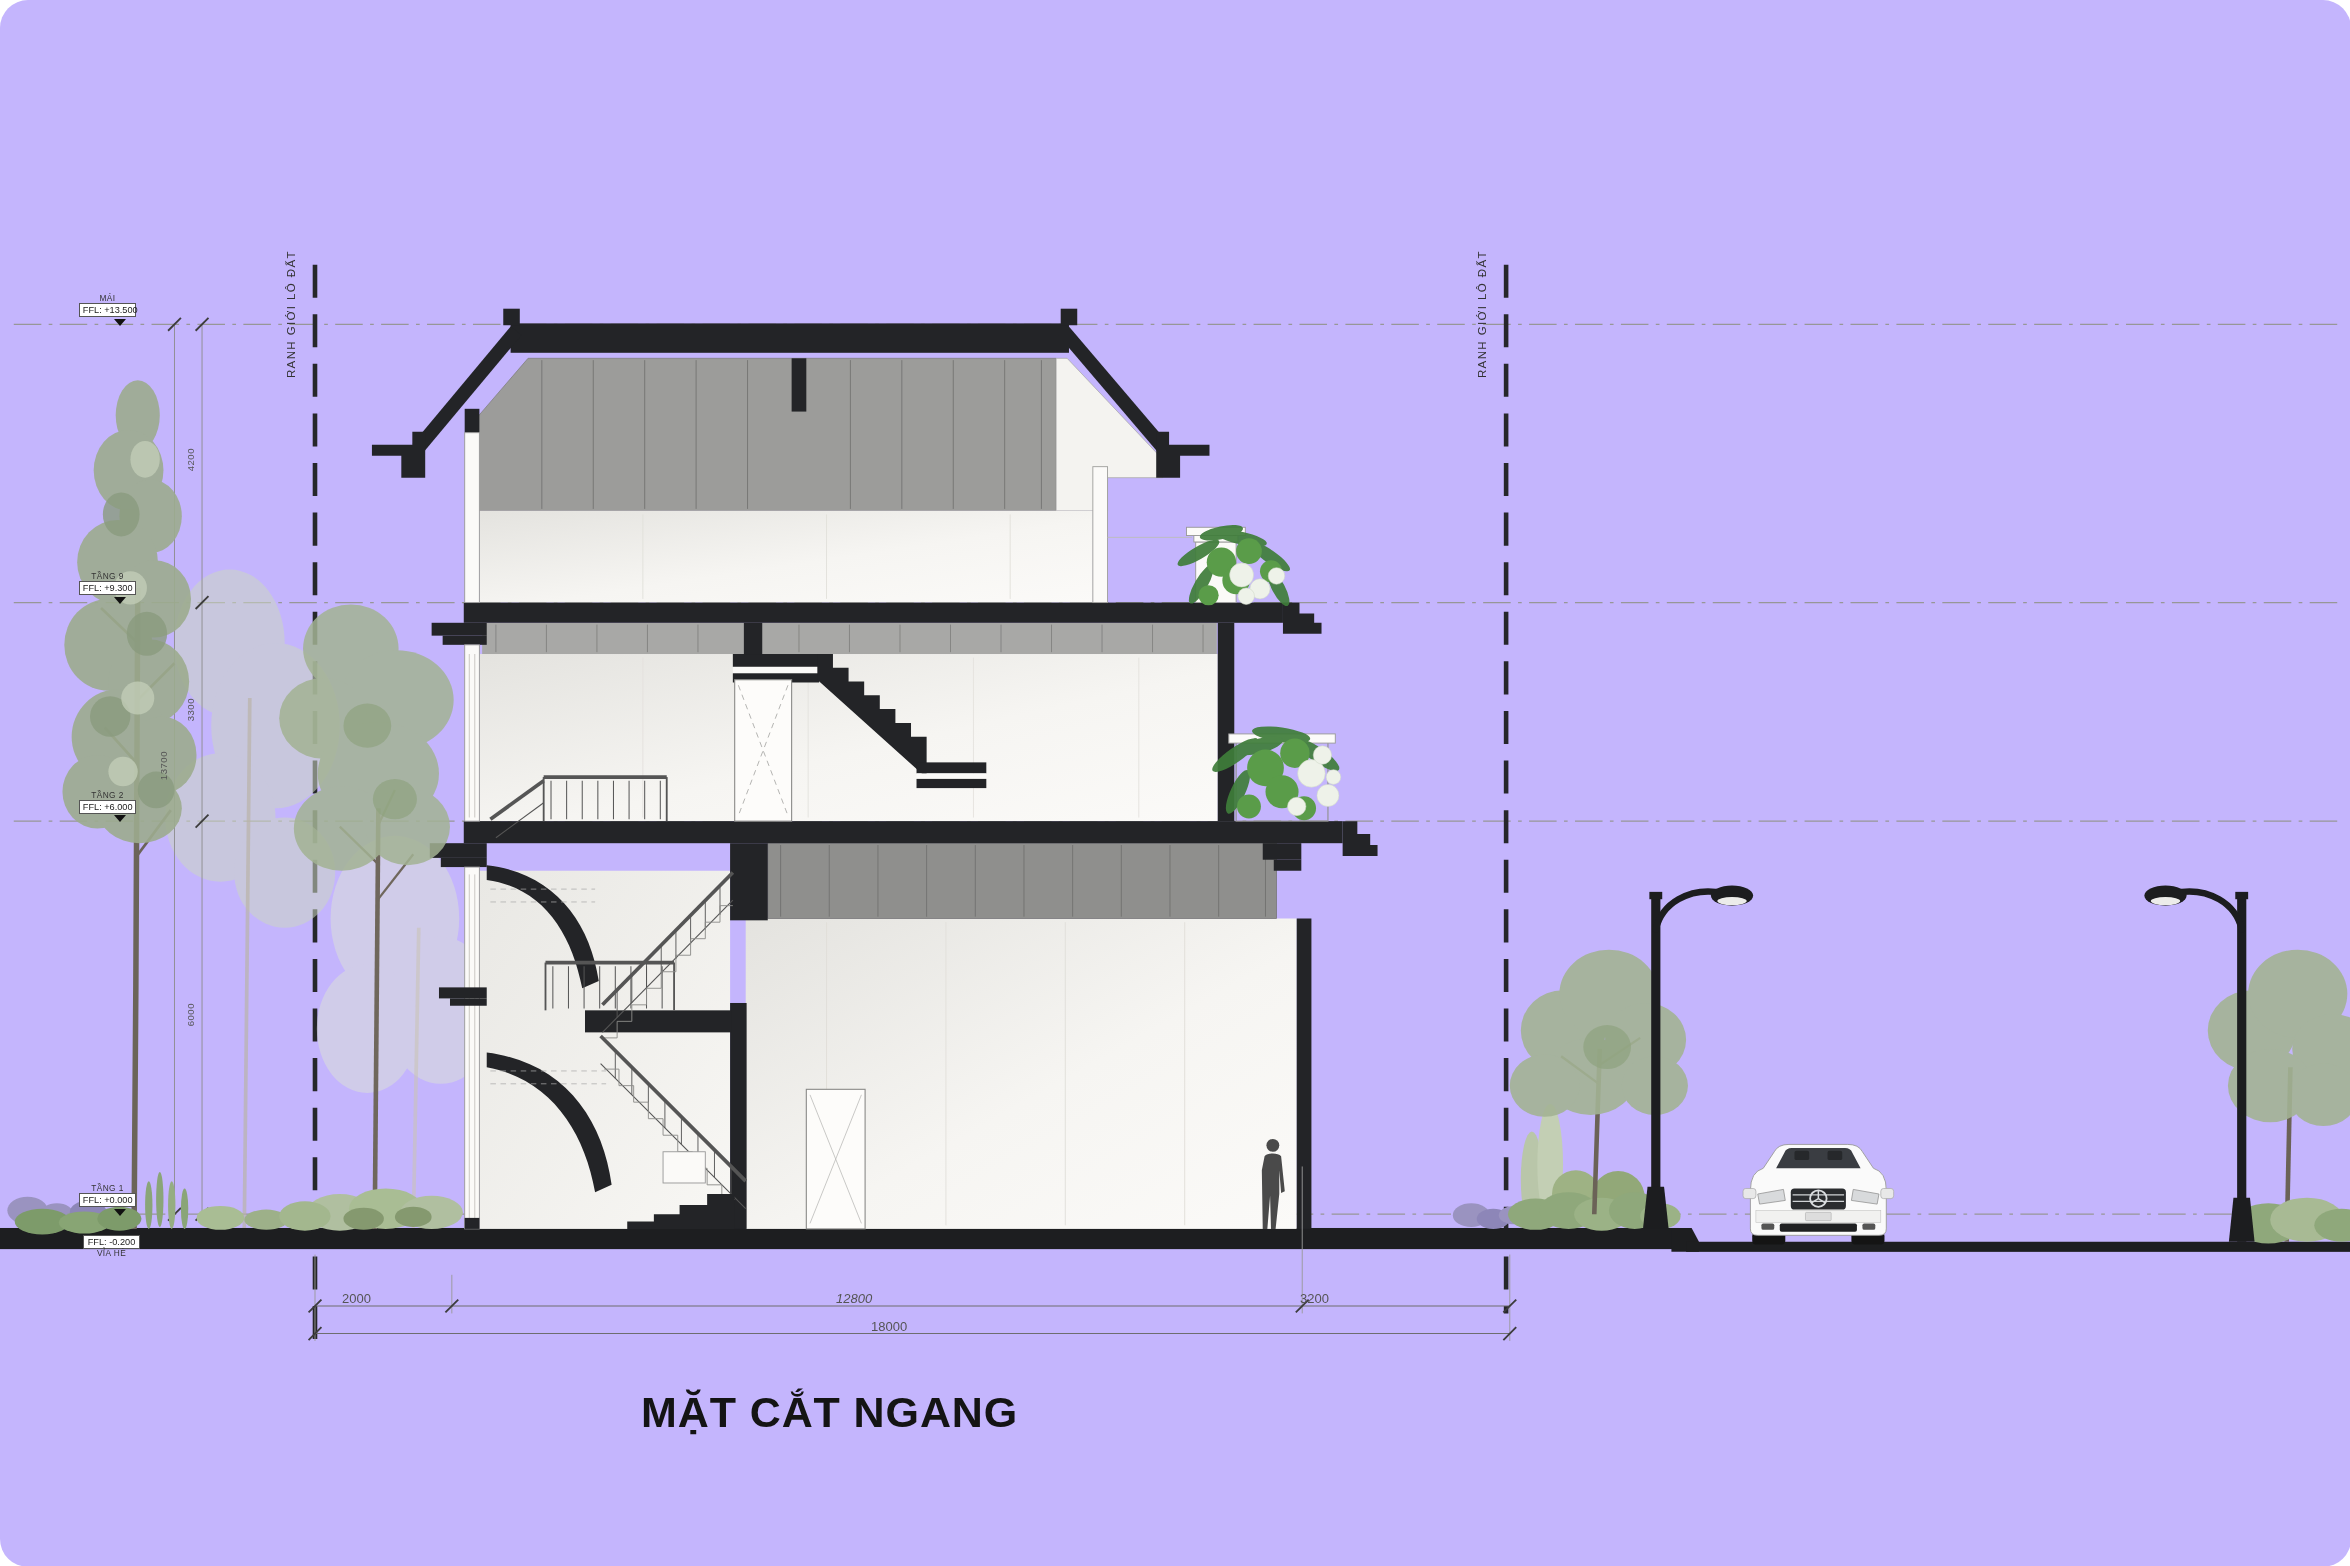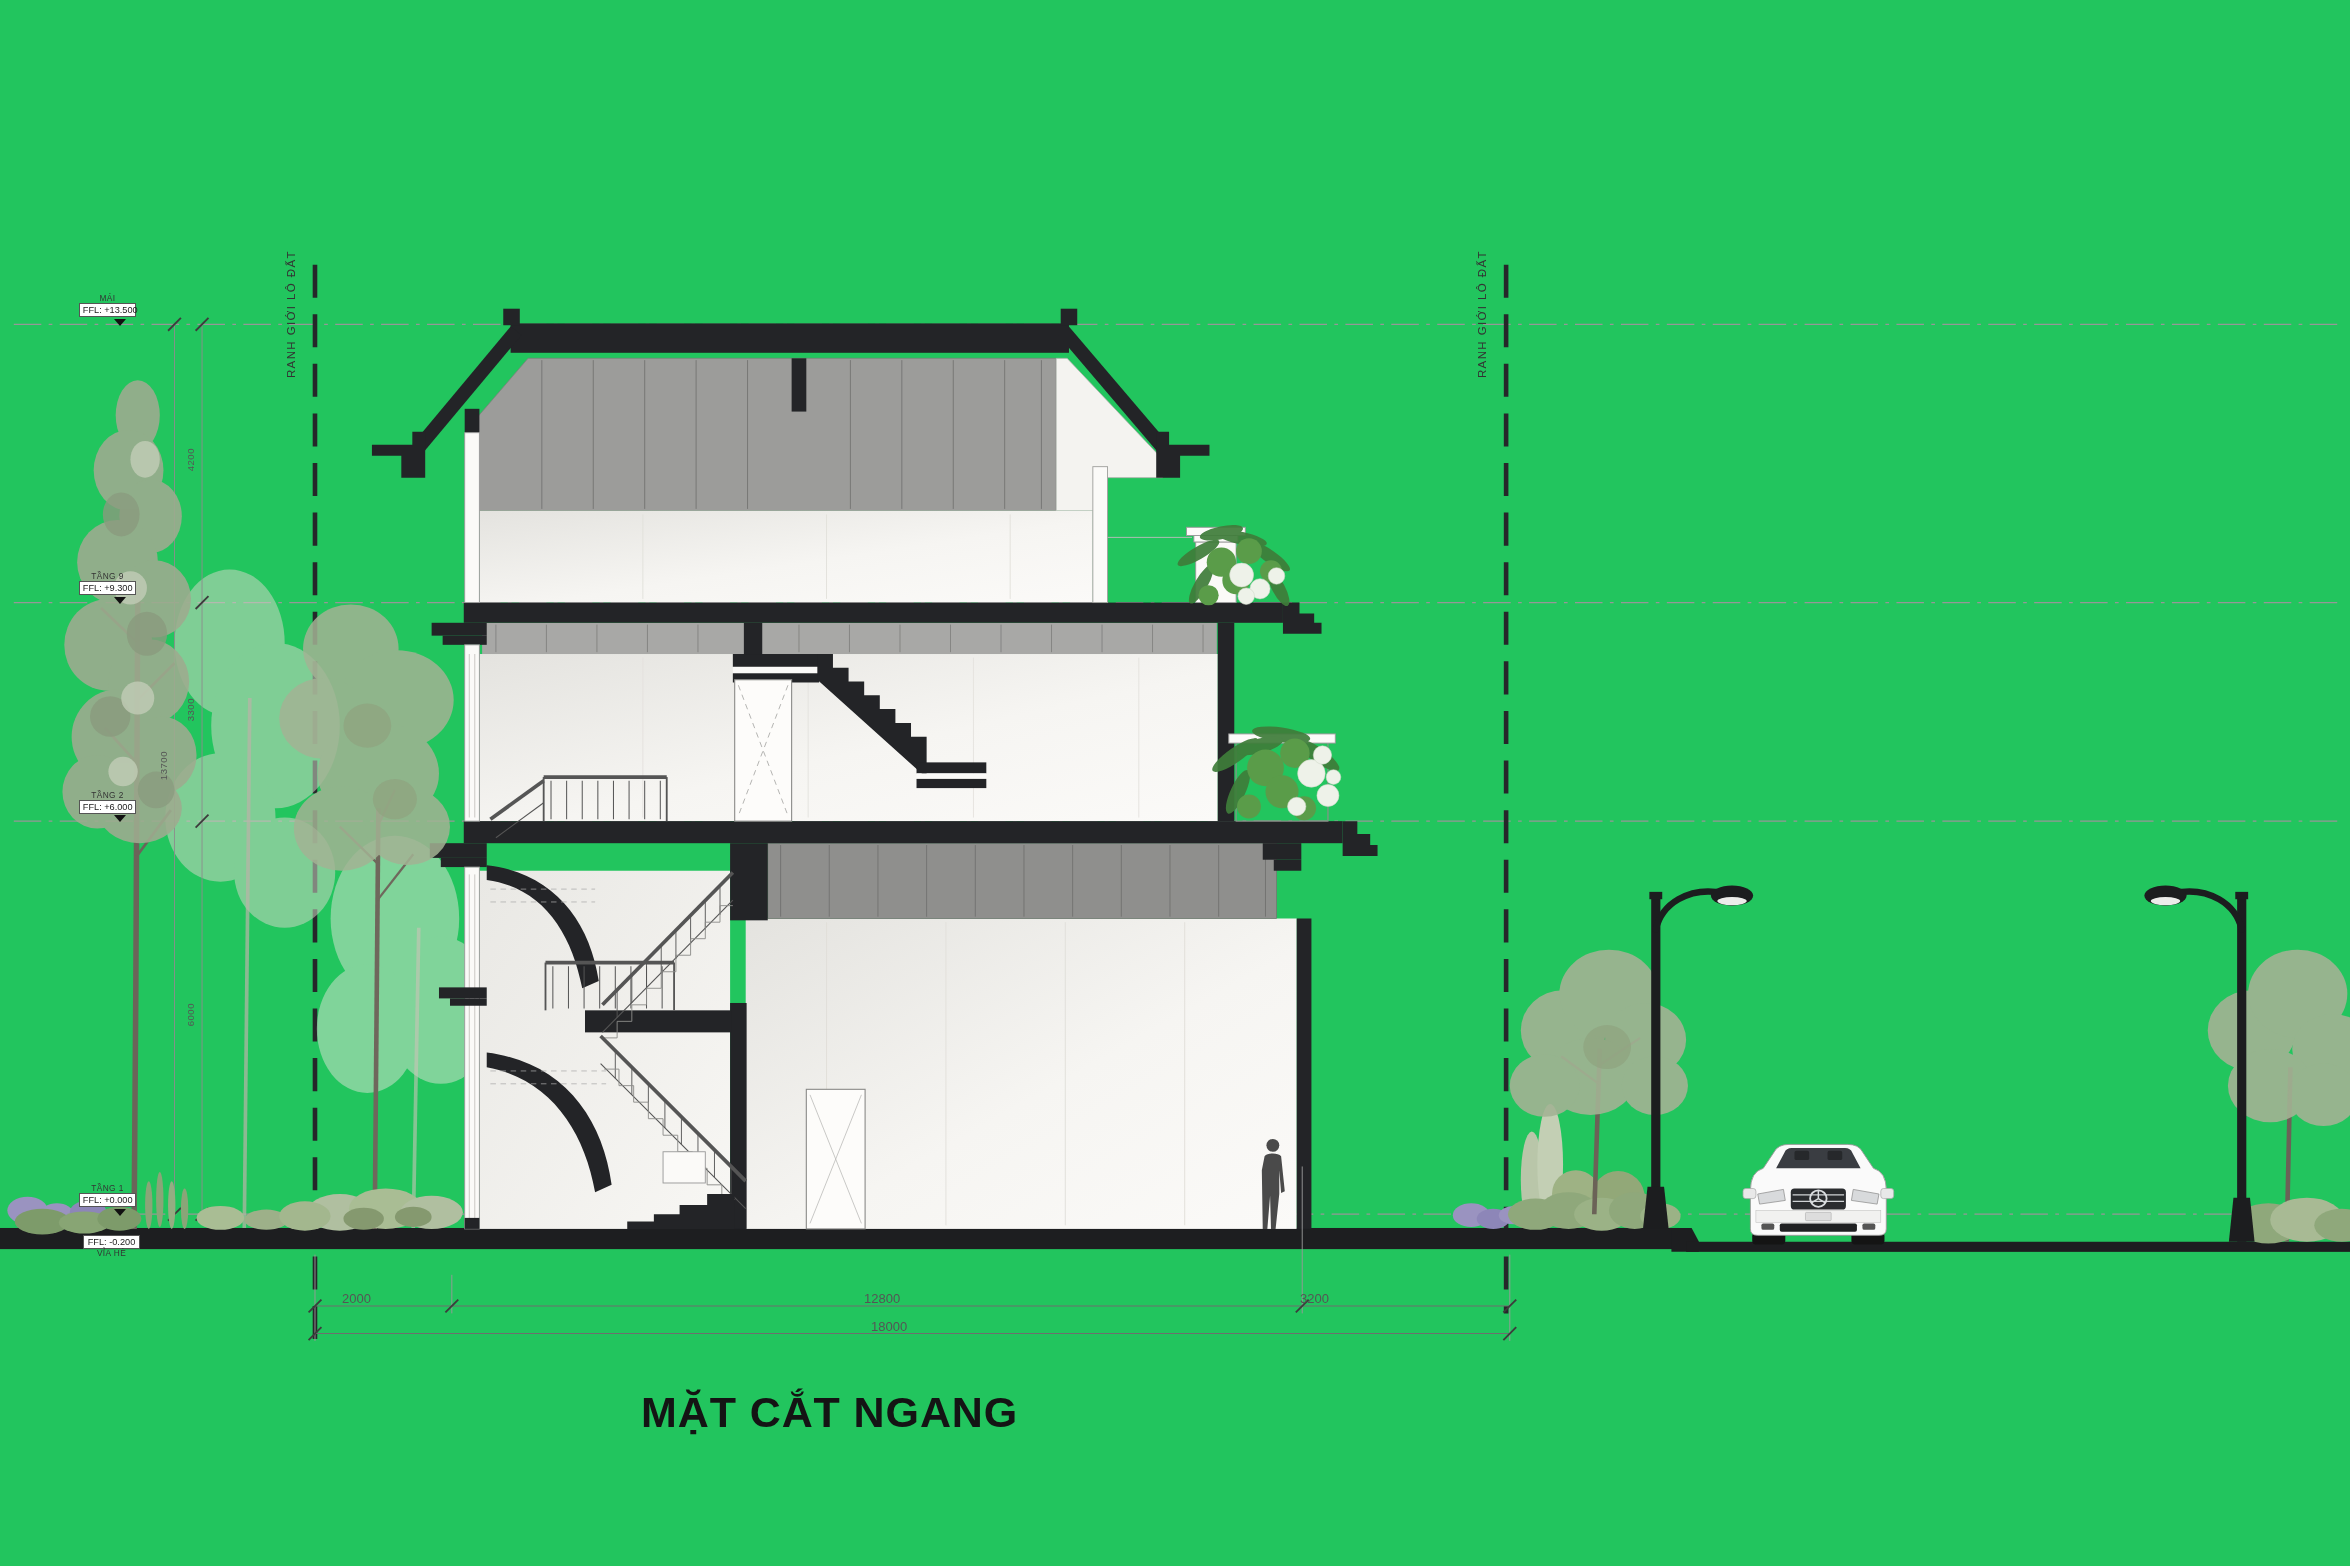--- a/index.html
+++ b/index.html
@@ -1,17 +1,17 @@
 <!DOCTYPE html>
 <html style="font-size:14.7px"><head>
 <meta charset="utf-8">
 <style>
   html,body{margin:0;padding:0;background:#fff;}
-  .stage{position:relative;width:2351px;height:1567px;background:#22c55e;overflow:hidden;
-         font-family:"Liberation Sans",sans-serif;}
+  .stage{position:relative;width:2351px;height:1567px;background:#c4b5fd;overflow:hidden;
+         font-family:"Liberation Sans",sans-serif;border-radius:28px;}
   svg.draw{position:absolute;left:0;top:0;}
   
   .lvl{position:absolute;text-align:center;color:#333;}
   .lvl .nm{font-size:8.3px;letter-spacing:0.4px;line-height:9.2px;}
   .lvl .bx{border:0.9px solid #555;background:#fff;font-size:9.2px;line-height:12px;
            padding:0 2.8px;white-space:nowrap;color:#222;}
   .tri{position:absolute;width:0;height:0;border-left:6.4px solid transparent;
        border-right:6.4px solid transparent;border-top:7.3px solid #111;}
   .vt{position:absolute;writing-mode:vertical-rl;transform:rotate(180deg);
       white-space:nowrap;color:#444;}
@@ -584,20 +584,20 @@
 
 <div class="vt bnd" style="left:285px;top:250px;">RANH GIỚI LÔ ĐẤT</div>
 <div class="vt bnd" style="left:1476px;top:250px;">RANH GIỚI LÔ ĐẤT</div>
 
 <div class="vt dim" style="left:158px;top:751px;">13700</div>
 <div class="vt dim" style="left:185px;top:448px;">4200</div>
 <div class="vt dim" style="left:185px;top:698px;">3300</div>
 <div class="vt dim" style="left:185px;top:1003px;">6000</div>
 
 <div class="ht" style="left:342px;top:1291px;">2000</div>
-<div class="ht" style="left:864px;top:1291px;">12800</div>
+<div class="ht" style="left:836px;top:1291px;font-style:italic;">12800</div>
 <div class="ht" style="left:1300px;top:1291px;">3200</div>
 <div class="ht" style="left:871px;top:1319px;">18000</div>
 
 <div class="title">MẶT CẮT NGANG</div>
 
 </div>
 
 
 </body></html>

